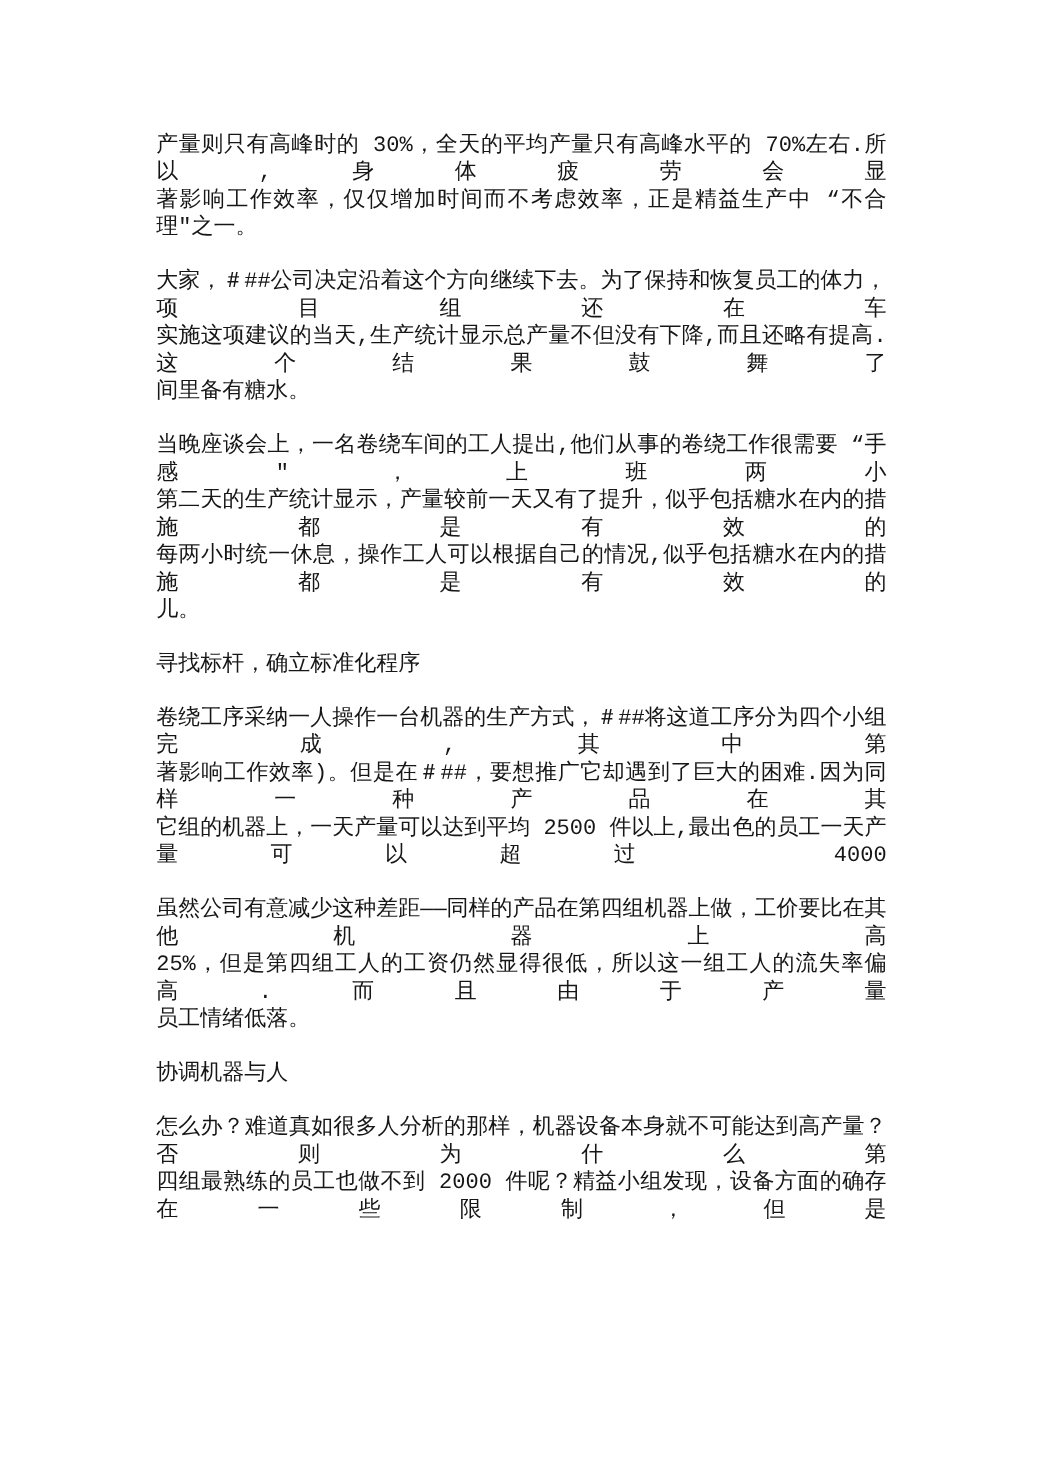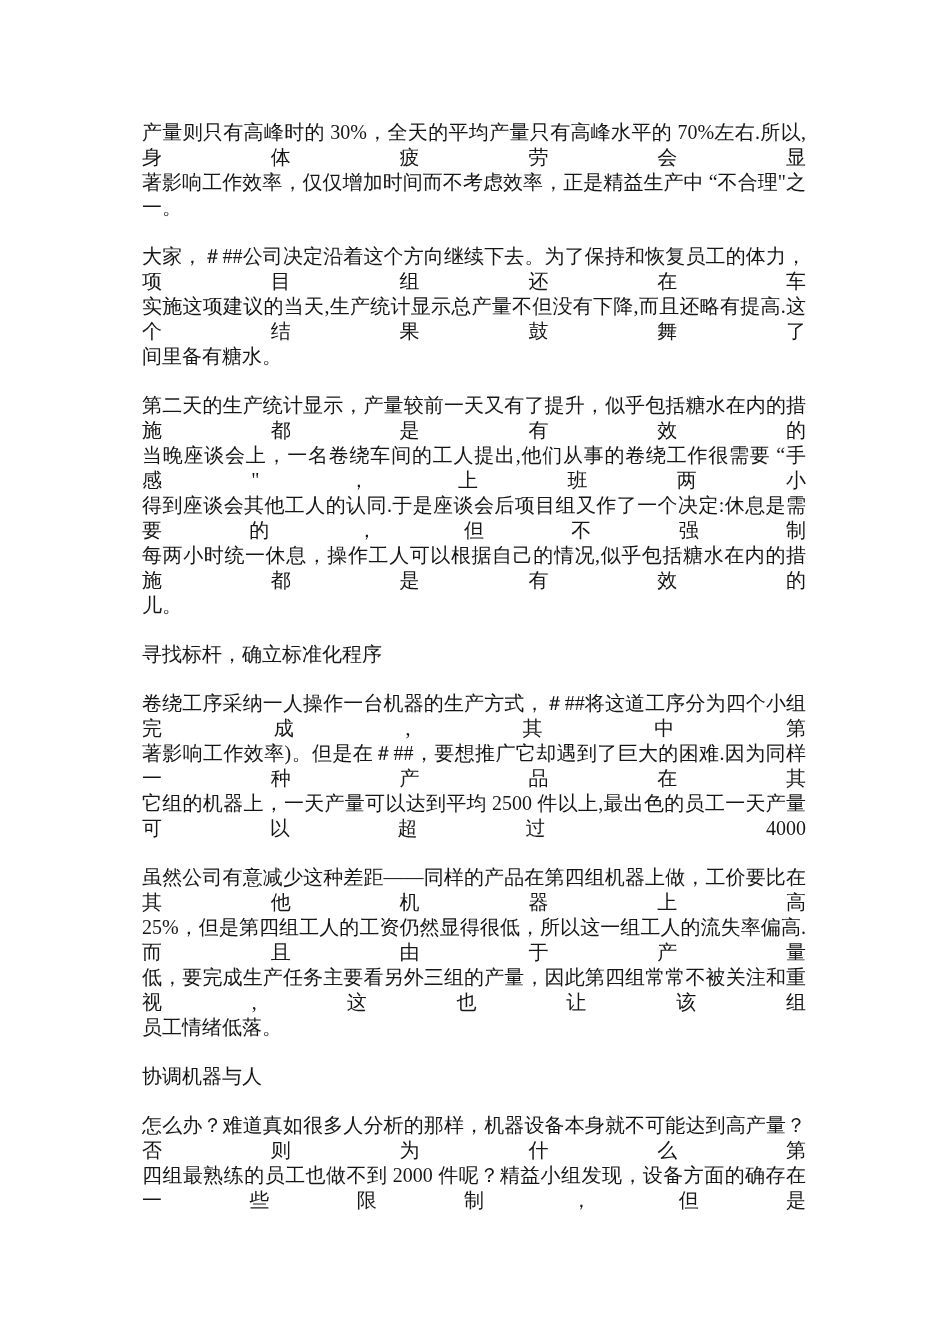--- a/index.html
+++ b/index.html
@@ -6,21 +6,21 @@
     margin: 0;
     padding: 0;
     background: #ffffff;
   }
   .page {
     position: relative;
     width: 878px;
     height: 1344px;
     background: #ffffff;
     overflow: hidden;
-    font-family: Liberation Serif, serif;
+    font-family: Liberation Mono, monospace;
   }
   .doc-content {
     position: absolute;
     left: 142px;
     top: 120px;
     width: 664px;
     color: #161616;
     font-size: 20px;
     line-height: 25px;
   }
@@ -52,38 +52,36 @@
       <div class="block paragraph">
         <div class="line fill">产量则只有高峰时的 30%，全天的平均产量只有高峰水平的 70%左右.所以,身体疲劳会显</div>
         <div class="line">著影响工作效率，仅仅增加时间而不考虑效率，正是精益生产中 “不合理"之一。</div>
       </div>
       <div class="block paragraph">
         <div class="line fill">大家，＃##公司决定沿着这个方向继续下去。为了保持和恢复员工的体力，项目组还在车</div>
         <div class="line fill">实施这项建议的当天,生产统计显示总产量不但没有下降,而且还略有提高.这个结果鼓舞了</div>
         <div class="line">间里备有糖水。</div>
       </div>
       <div class="block paragraph">
+        <div class="line fill">当晚座谈会上，一名卷绕车间的工人提出,他们从事的卷绕工作很需要 “手感"，上班两小</div>
         <div class="line fill">第二天的生产统计显示，产量较前一天又有了提升，似乎包括糖水在内的措施都是有效的</div>
-        <div class="line fill">当晚座谈会上，一名卷绕车间的工人提出,他们从事的卷绕工作很需要 “手感"，上班两小</div>
-        <div class="line fill">得到座谈会其他工人的认同.于是座谈会后项目组又作了一个决定:休息是需要的，但不强制</div>
         <div class="line fill">每两小时统一休息，操作工人可以根据自己的情况,似乎包括糖水在内的措施都是有效的</div>
         <div class="line">儿。</div>
       </div>
       <div class="block heading">
         <div class="line">寻找标杆，确立标准化程序</div>
       </div>
       <div class="block paragraph">
         <div class="line fill">卷绕工序采纳一人操作一台机器的生产方式，＃##将这道工序分为四个小组完成,其中第</div>
         <div class="line fill">著影响工作效率)。但是在＃##，要想推广它却遇到了巨大的困难.因为同样一种产品在其</div>
         <div class="line fill">它组的机器上，一天产量可以达到平均 2500 件以上,最出色的员工一天产量可以超过 4000</div>
       </div>
       <div class="block paragraph">
         <div class="line fill">虽然公司有意减少这种差距——同样的产品在第四组机器上做，工价要比在其他机器上高</div>
         <div class="line fill">25%，但是第四组工人的工资仍然显得很低，所以这一组工人的流失率偏高.而且由于产量</div>
-        <div class="line fill">低，要完成生产任务主要看另外三组的产量，因此第四组常常不被关注和重视,这也让该组</div>
         <div class="line">员工情绪低落。</div>
       </div>
       <div class="block heading">
         <div class="line">协调机器与人</div>
       </div>
       <div class="block paragraph">
         <div class="line fill">怎么办？难道真如很多人分析的那样，机器设备本身就不可能达到高产量？否则为什么第</div>
         <div class="line fill">四组最熟练的员工也做不到 2000 件呢？精益小组发现，设备方面的确存在一些限制，但是</div>
       </div>
     </div>

